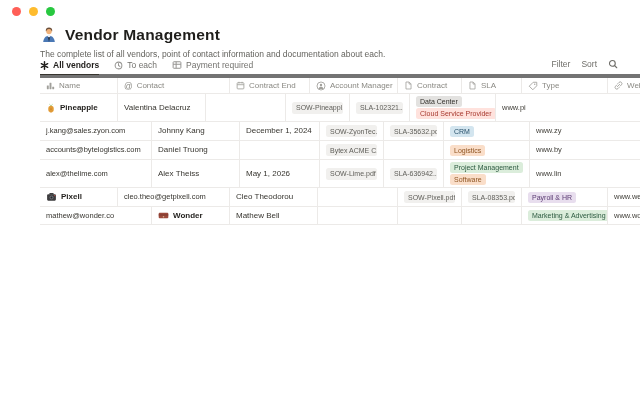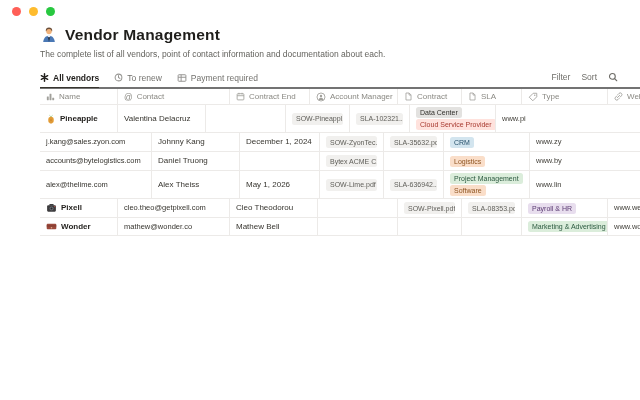--- a/index.html
+++ b/index.html
@@ -5,28 +5,28 @@
   html,body{margin:0;padding:0}
   body{width:640px;height:400px;background:#fff;overflow:hidden;
        font-family:"Liberation Sans",sans-serif;color:#37352f}
   .titlebar{height:22px;display:flex;align-items:center;padding-left:12px;gap:8px}
   .dot{width:9px;height:9px;border-radius:50%}
   .content{padding-left:40px}
   .page-head{display:flex;align-items:center;gap:7px;margin-top:4px}
   .page-icon svg{display:block}
   h1{font-size:15.5px;font-weight:bold;margin:0;color:#1f1e1b;letter-spacing:.2px}
   .subtitle{font-size:8.5px;color:#64635e;margin-top:5px}
-  .toolbar{display:flex;justify-content:space-between;margin-top:13px;padding-right:22px}
+  .toolbar{display:flex;justify-content:space-between;align-items:flex-end;padding-right:22px}
   .tabs{display:flex;gap:15px}
   .tab{display:flex;align-items:center;gap:4px;font-size:8.5px;color:#73726e;padding-bottom:4px;cursor:pointer}
   .tab .tic svg{display:block;opacity:.75}
   .tab.active{color:#211f1c;font-weight:bold;border-bottom:1.5px solid #37352f;margin-bottom:-1px}
   .tab.active .tic svg{opacity:1}
   .toolbar-right{display:flex;align-items:center;gap:11px;font-size:8.5px;color:#6e6d68;padding-bottom:5px}
-  .tbl{width:600px;overflow:hidden;border-top:2px solid #737373}
+  .tbl{width:600px;overflow:hidden;border-top:4px solid #737373}
   .trow{display:flex;width:660px;border-bottom:1px solid #eceae8;align-items:stretch}
   .cell{flex:none;box-sizing:border-box;border-right:1px solid #eceae8;
         padding:3px 6px;font-size:8px;line-height:10px;display:flex;
         align-items:center;gap:4px;overflow:hidden;white-space:nowrap;min-height:17px}
   .thead .cell{color:#8a8983;min-height:15px;padding:2px 6px}
   .thead .cell .hic{display:flex;align-items:center;opacity:.8}
   .thead .cell .hic svg{display:block}
   .at{font-size:8.5px;line-height:8px;color:#8a8983}
   .vname{font-weight:bold;color:#211f1c}
   .vicon svg{display:block}
@@ -71,21 +71,21 @@
           </span>
           <span>All vendors</span>
         </div>
         <div class="tab">
           <span class="tic">
             <svg width="9" height="9" viewBox="0 0 16 16" fill="none" stroke="#73726e" stroke-width="1.8" stroke-linecap="round">
               <circle cx="8" cy="8" r="6"></circle>
               <path d="M8 4.6V8l2.4 1.6"></path>
             </svg>
           </span>
-          <span>To renew</span>
+          <span>To each</span>
         </div>
         <div class="tab">
           <span class="tic">
             <svg width="10" height="10" viewBox="0 0 16 16" fill="none" stroke="#73726e" stroke-width="1.6">
               <rect x="1.8" y="2.8" width="12.4" height="10.4" rx="1.2"></rect>
               <path d="M1.8 6.8h12.4M6.6 2.8v10.4"></path>
             </svg>
           </span>
           <span>Payment required</span>
         </div>
@@ -299,33 +299,33 @@
             <span class="chip">SLA-08353.pdf</span>
           </div>
           <div class="cell types" style="width:86px">
             <span class="pill" style="background:#e8deee;color:#5a3a72">Payroll &amp; HR</span>
           </div>
           <div class="cell" style="width:82px;border-right:none">
             <span class="web">www.we</span>
           </div>
         </div>
         <div class="trow">
+          <div class="cell email" style="width:112px">
+            <span>mathew@wonder.co</span>
+          </div>
           <div class="cell" style="width:78px">
             <span class="vicon">
               <svg width="11" height="9" viewBox="0 0 16 13">
                 <rect x="1" y="2.6" width="14" height="8" rx="1.4" fill="#9c4a3c"></rect>
                 <path d="M1 5h14v1.4H1z" fill="#7d392e"></path>
                 <circle cx="8" cy="8.2" r="1.1" fill="#d9b08c"></circle>
               </svg>
             </span>
             <span class="vname">Wonder</span>
           </div>
-          <div class="cell email" style="width:112px">
-            <span>mathew@wonder.co</span>
-          </div>
           <div class="cell" style="width:88px">
             <span>Mathew Bell</span>
           </div>
           <div class="cell" style="width:80px"></div>
           <div class="cell" style="width:64px"></div>
           <div class="cell" style="width:60px"></div>
           <div class="cell types" style="width:86px">
             <span class="pill" style="background:#dbeddb;color:#2b593f">Marketing &amp; Advertising</span>
           </div>
           <div class="cell" style="width:82px;border-right:none">

